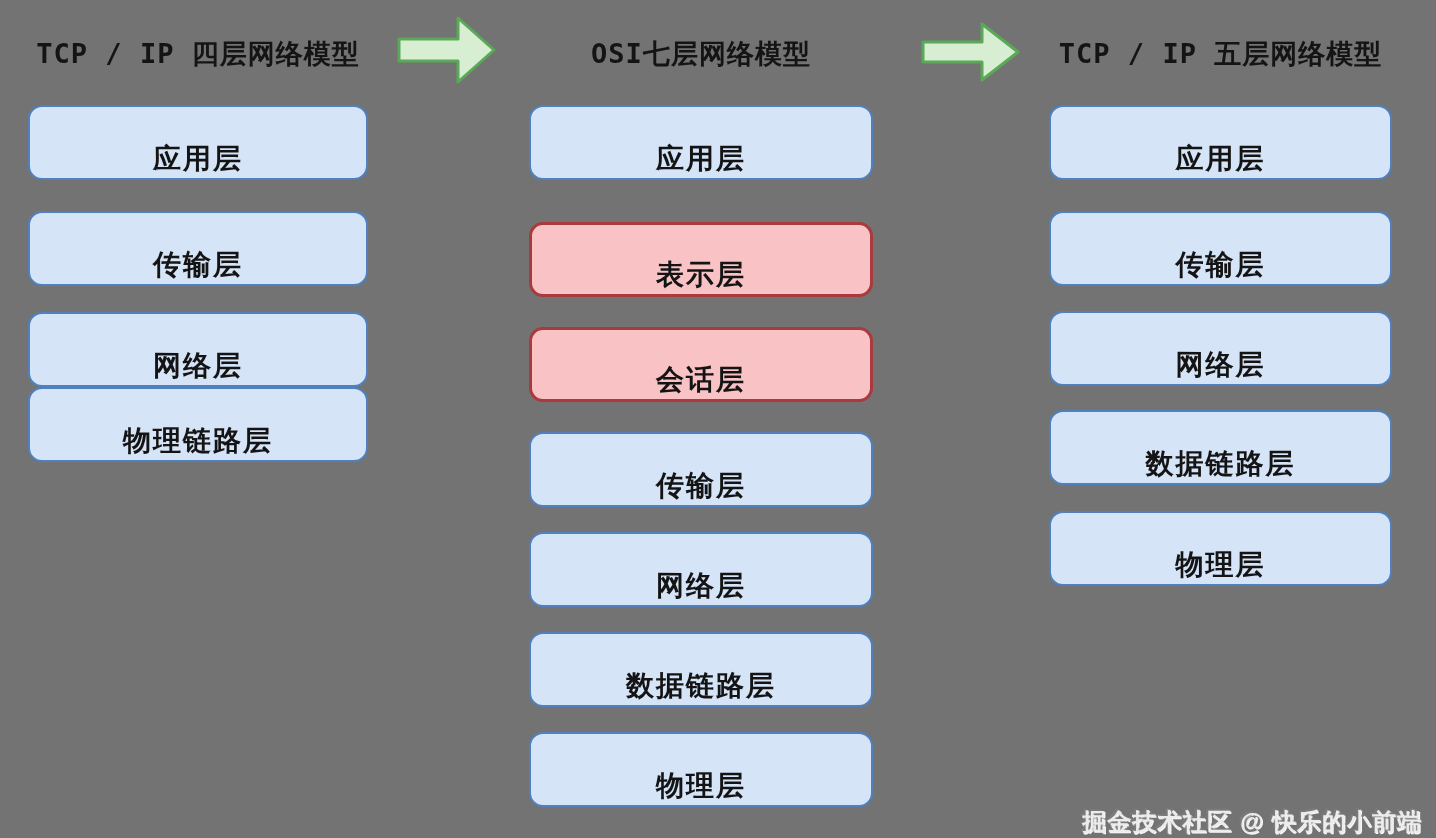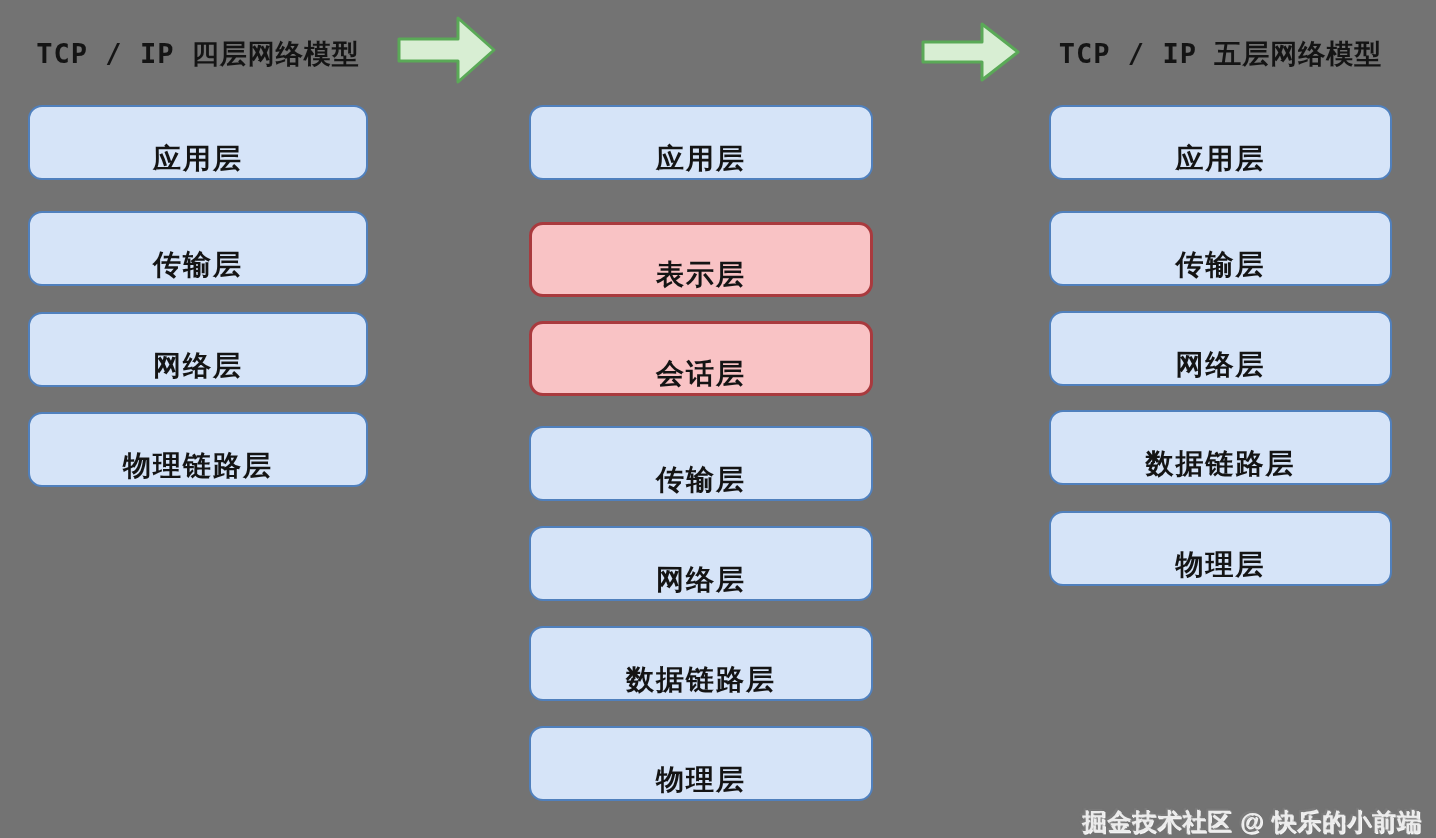--- a/index.html
+++ b/index.html
@@ -60,53 +60,54 @@
     text-shadow: -2px -2px 1px rgba(125,125,125,0.85), 1px 1px 0 rgba(255,255,255,0.95);
     white-space: nowrap;
   }
 </style>
 </head>
 <body>
 
 <div class="canvas">
 
   <div class="col-title" style="left:28px; width:340px;">TCP / IP 四层网络模型</div>
+  <div class="col-title" style="left:529px; width:344px;">OSI七层网络模型</div>
   <div class="col-title" style="left:1049px; width:343px;">TCP / IP 五层网络模型</div>
 
   <svg class="arrow-svg" style="left:397px; top:15px;" width="100" height="70" viewBox="0 0 100 70">
     <polygon points="2,24 61,24 61,3 97,35 61,67 61,46 2,46" fill="#d8eed3" stroke="#5aa957" stroke-width="3" stroke-linejoin="round"></polygon>
   </svg>
 
   <svg class="arrow-svg" style="left:921px; top:21px;" width="100" height="62" viewBox="0 0 100 62">
     <polygon points="2,21 61,21 61,3 97,31 61,59 61,41 2,41" fill="#d8eed3" stroke="#5aa957" stroke-width="3" stroke-linejoin="round"></polygon>
   </svg>
 
   <div class="stack" style="left:28px; width:340px;">
     <div class="layer-box blue" style="margin-top:0;">
       <span>应用层</span>
     </div>
     <div class="layer-box blue" style="margin-top:31px;">
       <span>传输层</span>
     </div>
     <div class="layer-box blue" style="margin-top:26px;">
       <span>网络层</span>
     </div>
-    <div class="layer-box blue" style="margin-top:25px;">
+    <div class="layer-box blue" style="">
       <span>物理链路层</span>
     </div>
   </div>
 
   <div class="stack" style="left:529px; width:344px;">
     <div class="layer-box blue" style="margin-top:0;">
       <span>应用层</span>
     </div>
     <div class="layer-box red" style="margin-top:42px;">
       <span>表示层</span>
     </div>
-    <div class="layer-box red" style="margin-top:24px;">
+    <div class="layer-box red" style="margin-top:30px;">
       <span>会话层</span>
     </div>
     <div class="layer-box blue" style="margin-top:30px;">
       <span>传输层</span>
     </div>
     <div class="layer-box blue" style="margin-top:25px;">
       <span>网络层</span>
     </div>
     <div class="layer-box blue" style="margin-top:25px;">
       <span>数据链路层</span>

